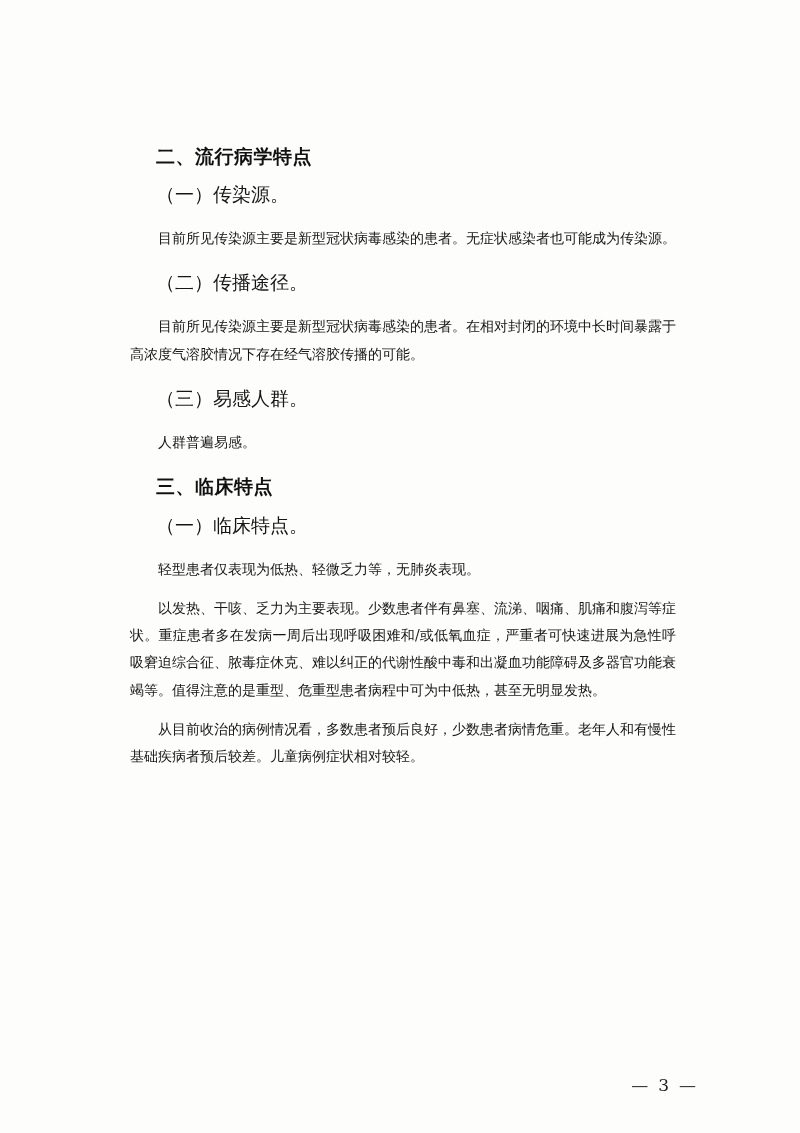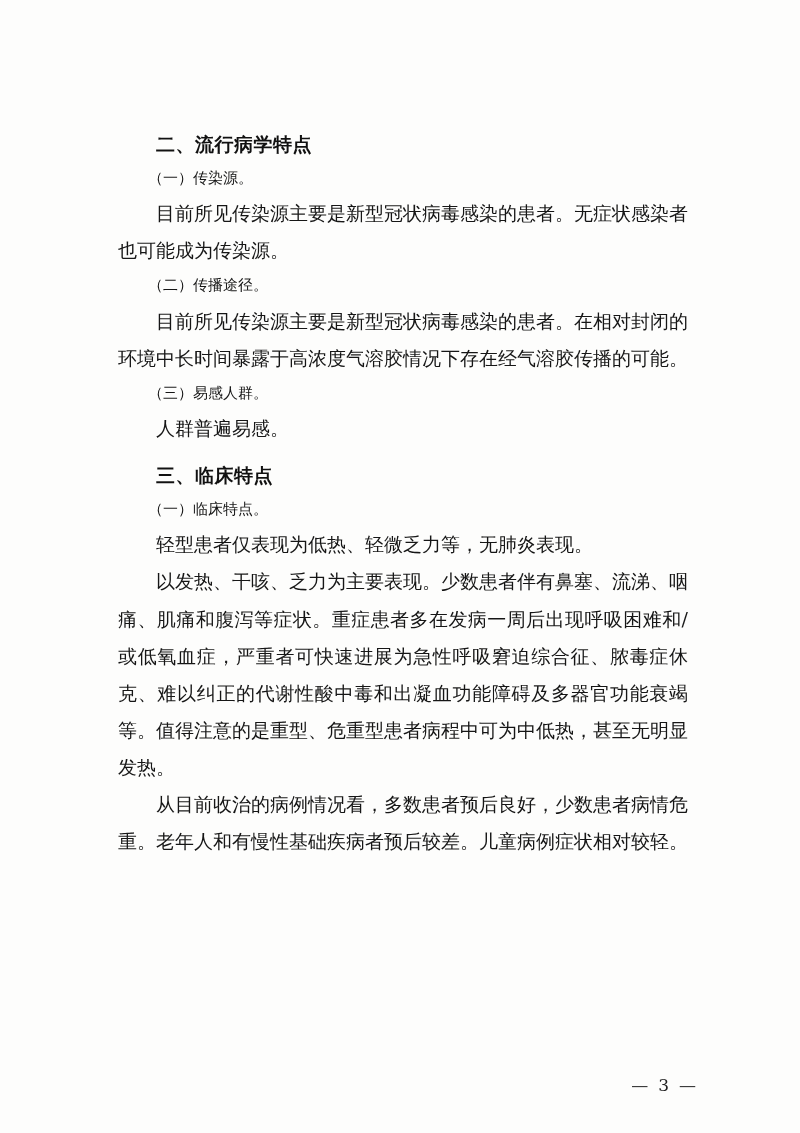--- a/index.html
+++ b/index.html
@@ -16,44 +16,44 @@
     overflow: hidden;
   }
   .page {
     position: absolute;
     inset: 0;
     background: #fdfdfc;
   }
   .content {
     position: absolute;
     left: 118px;
-    top: 116px;
+    top: 128px;
     width: 570px;
   }
   .heading {
     font-weight: bold;
     font-size: 19px;
     line-height: 1.9;
     letter-spacing: 0.5px;
     margin: 10px 0 2px 0;
     text-indent: 2em;
     color: #111;
   }
   .subheading {
-    font-size: 15px;
+    font-size: 19px;
     line-height: 1.95;
     text-indent: 2em;
     margin: 2px 0;
     color: #161616;
   }
   .para {
-    font-size: 19px;
+    font-size: 14px;
     line-height: 1.95;
     text-indent: 2em;
-    margin: 0;
+    margin: 12px;
     color: #161616;
     text-align: justify;
     text-justify: inter-ideograph;
   }
   .footer {
     position: absolute;
     left: 0;
     right: 0;
     bottom: 38px;
     text-align: right;

